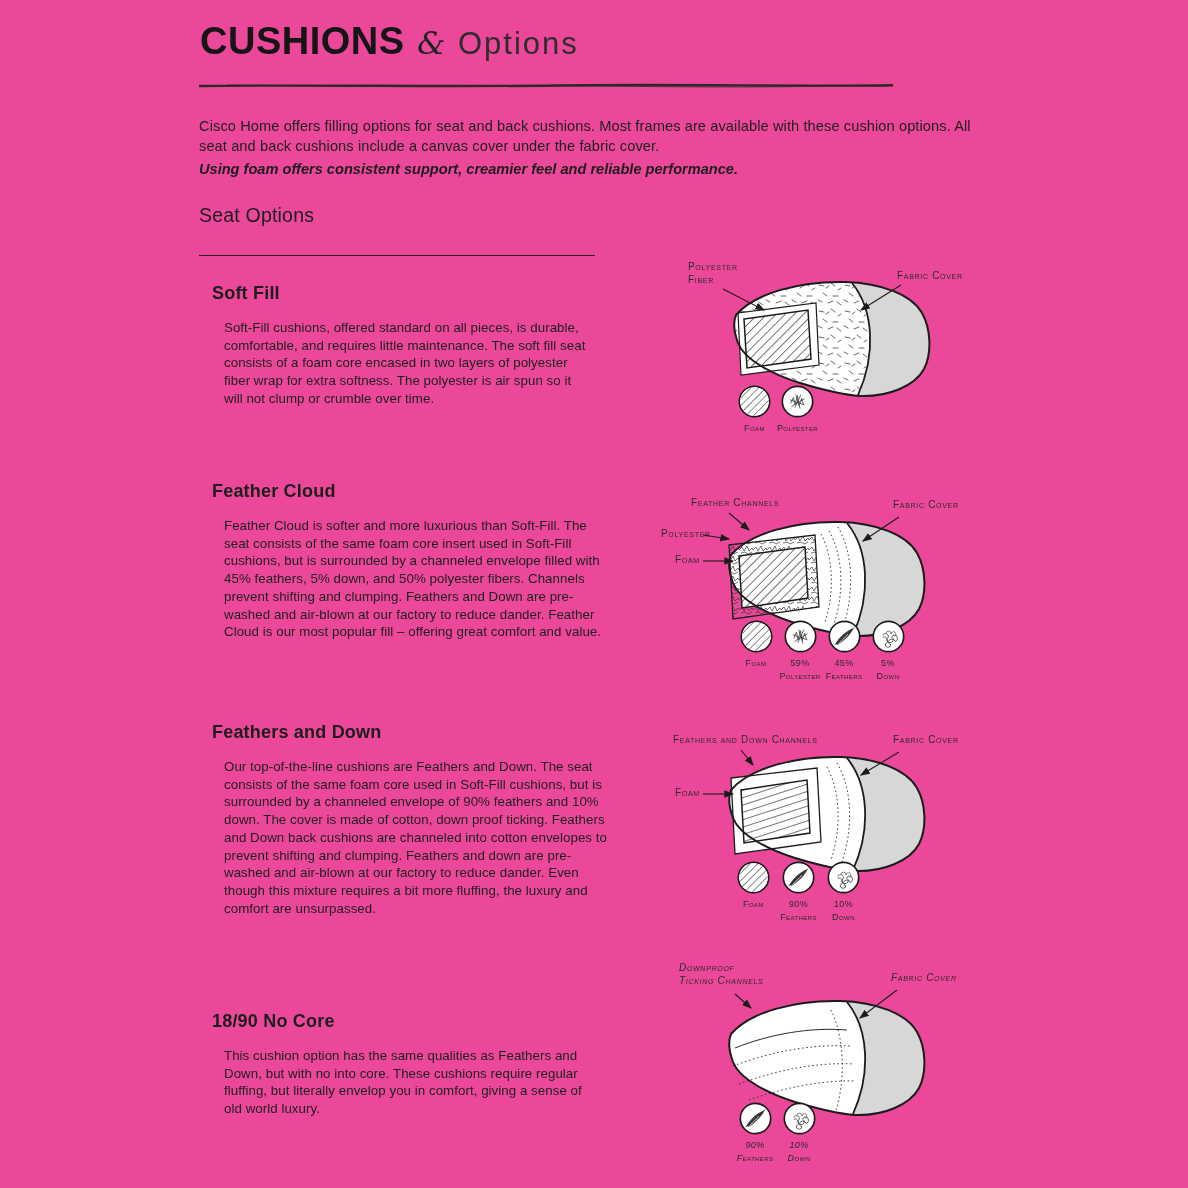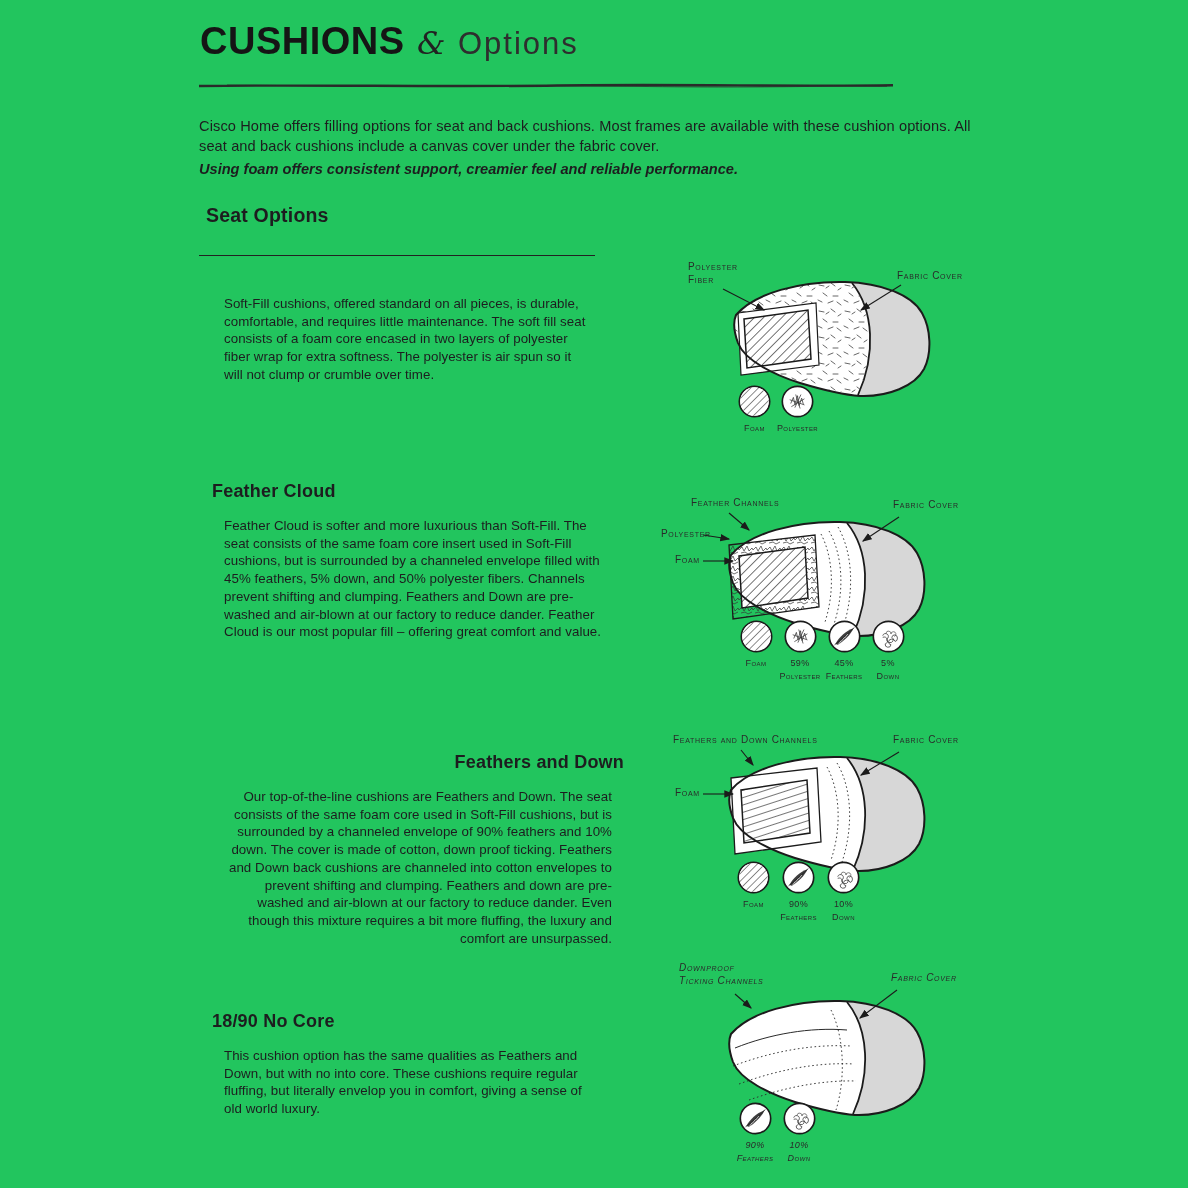--- a/index.html
+++ b/index.html
@@ -1,31 +1,31 @@
 <!DOCTYPE html>
 <html><head>
 <meta charset="utf-8">
 <style>
   html,body{margin:0;padding:0;background:#fff;}
-  #page{position:relative;width:1188px;height:1188px;background:#22c55e;overflow:hidden;
+  #page{position:relative;width:1188px;height:1188px;background:#ec4899;overflow:hidden;
         font-family:"Liberation Sans",sans-serif;color:#1d1d1f;}
 
   
   .title{position:absolute;left:200px;top:20px;white-space:nowrap;}
   .title-main{font-size:38px;font-weight:800;letter-spacing:.5px;color:#151515;}
   .title-amp{font-family:"DejaVu Serif",serif;font-style:italic;font-size:32px;margin:0 8px;color:#222;}
   .title-sub{font-size:31px;font-weight:400;letter-spacing:2px;color:#2e2e2e;}
   .rough-rule{position:absolute;left:197px;top:81px;}
 
   
   .intro{position:absolute;left:199px;top:117px;width:795px;font-size:14.6px;line-height:19.8px;letter-spacing:.1px;}
   .intro-em{position:absolute;left:199px;top:160px;width:795px;font-size:14.6px;line-height:19.8px;
             font-weight:700;font-style:italic;}
 
-  .group-heading{position:absolute;left:206px;top:204px;font-size:19.5px;font-weight:700;letter-spacing:.2px;}
+  .group-heading{position:absolute;left:199px;top:204px;font-size:19.5px;font-weight:400;letter-spacing:.2px;}
   .rule-thin{position:absolute;left:199px;top:255px;width:396px;border-top:1.5px solid #222;}
 
   
   .sec{position:absolute;left:212px;}
   .sec h3{margin:0 0 15px 0;font-size:18px;font-weight:800;letter-spacing:.2px;}
   .sec p{margin:12px;font-size:13.3px;line-height:17.7px;letter-spacing:.05px;}
 
   
   .diagram{position:absolute;}
   .diagram svg.scene{position:absolute;left:0;top:0;}
@@ -104,20 +104,21 @@
     <path d="M30,4 C160,5.8 300,3.6 440,5.4 S640,4.2 690,5.2" stroke="#2a2a2a" stroke-width="1" fill="none" opacity=".7"></path>
   </svg>
 
   <div class="intro">Cisco Home offers filling options for seat and back cushions. Most frames are available with these cushion options. All seat and back cushions include a canvas cover under the fabric cover.</div>
   <div class="intro-em">Using foam offers consistent support, creamier feel and reliable performance.</div>
 
   <div class="group-heading">Seat Options</div>
   <div class="rule-thin"></div>
 
   <section class="sec" style="top:283px;width:392px;">
+    <h3>Soft Fill</h3>
     <p>Soft-Fill cushions, offered standard on all pieces, is durable, comfortable, and requires little maintenance. The soft fill seat consists of a foam core encased in two layers of polyester fiber wrap for extra softness. The polyester is air spun so it will not clump or crumble over time.</p>
   </section>
 
   <div class="diagram" style="left:660px;top:255px;width:330px;height:200px;">
     <svg class="scene" width="330" height="200" viewBox="0 0 330 200">
       <use href="#cush-fill"></use>
       <path d="M76,60 C95,38 140,26 185,27 L192,28 C214,55 216,100 198,140 L195,140 C178,137 158,133 140,128 C115,120 85,106 78,88 C74,77 73,67 76,60 Z" fill="url(#speckle)"></path>
       <polygon points="78,58 156,48 159,110 81,120" fill="#ffffff" stroke="#1b1b1b" stroke-width="1.2"></polygon>
       <polygon points="84,64 148,55 151,104 87,113" fill="url(#hatch45)" stroke="#1b1b1b" stroke-width="1.5"></polygon>
       <use href="#cush-line"></use>
@@ -205,21 +206,21 @@
             <use href="#sym-down"></use>
           </svg>
         <div class="leg-label">
             <span>5%</span>
             <span>Down</span>
           </div>
       </div>
     </div>
   </div>
 
-  <section class="sec" style="top:752px;width:412px;text-align:right;">
+  <section class="sec" style="top:722px;width:412px;">
     <h3>Feathers and Down</h3>
     <p>Our top-of-the-line cushions are Feathers and Down. The seat consists of the same foam core used in Soft-Fill cushions, but is surrounded by a channeled envelope of 90% feathers and 10% down. The cover is made of cotton, down proof ticking. Feathers and Down back cushions are channeled into cotton envelopes to prevent shifting and clumping. Feathers and down are pre-washed and air-blown at our factory to reduce dander. Even though this mixture requires a bit more fluffing, the luxury and comfort are unsurpassed.</p>
   </section>
 
   <div class="diagram" style="left:655px;top:730px;width:330px;height:200px;">
     <svg class="scene" width="330" height="200" viewBox="0 0 330 200">
       <use href="#cush-fill"></use>
       <polygon points="76,48 162,38 166,112 80,124" fill="#ffffff" stroke="#1b1b1b" stroke-width="1.3"></polygon>
       <polygon points="86,60 152,50 155,103 89,113" fill="url(#hatchShallow)" stroke="#1b1b1b" stroke-width="1.5"></polygon>
       <path d="M172,37 C185,61 187,97 176,130" stroke="#2a2a2a" stroke-width="0.9" fill="none" stroke-dasharray="1.6 2.6"></path>

